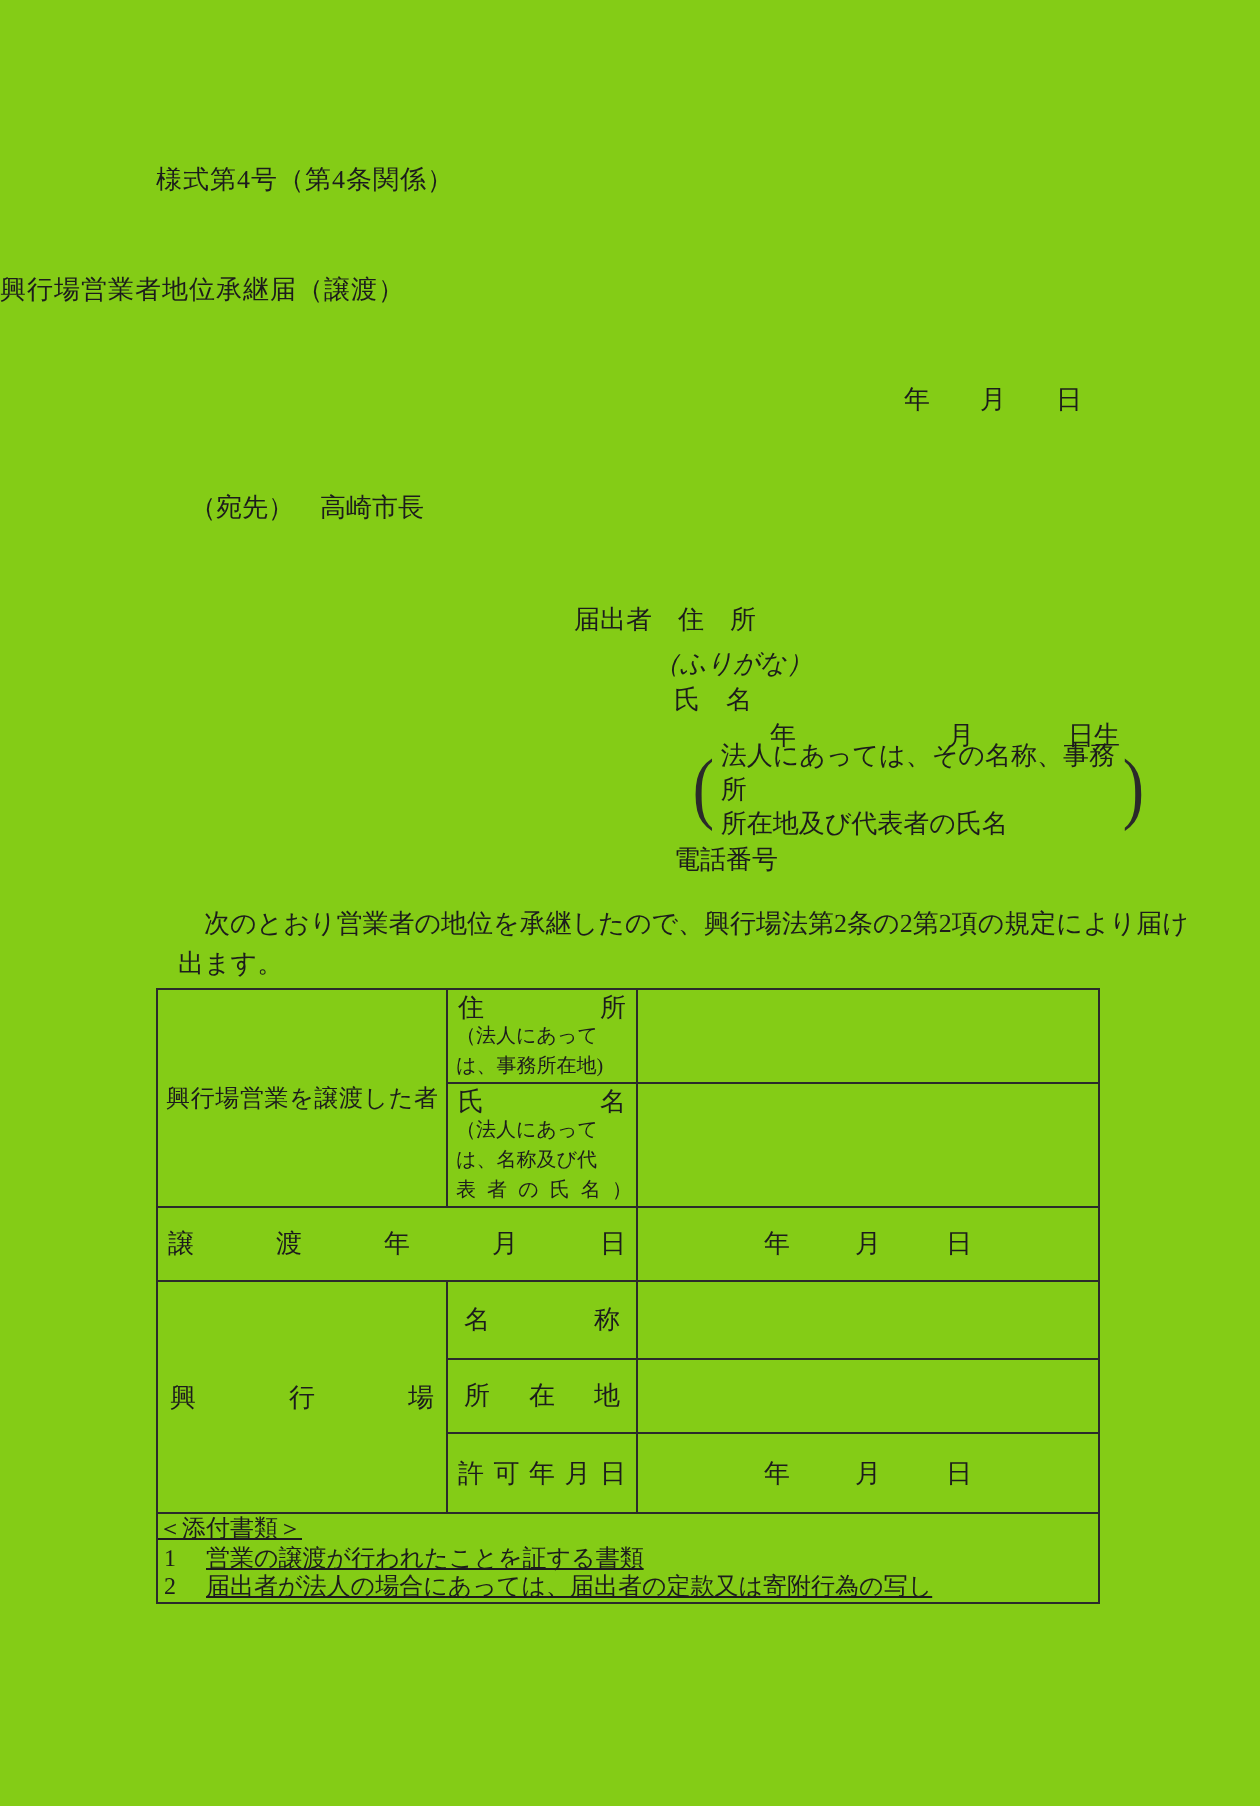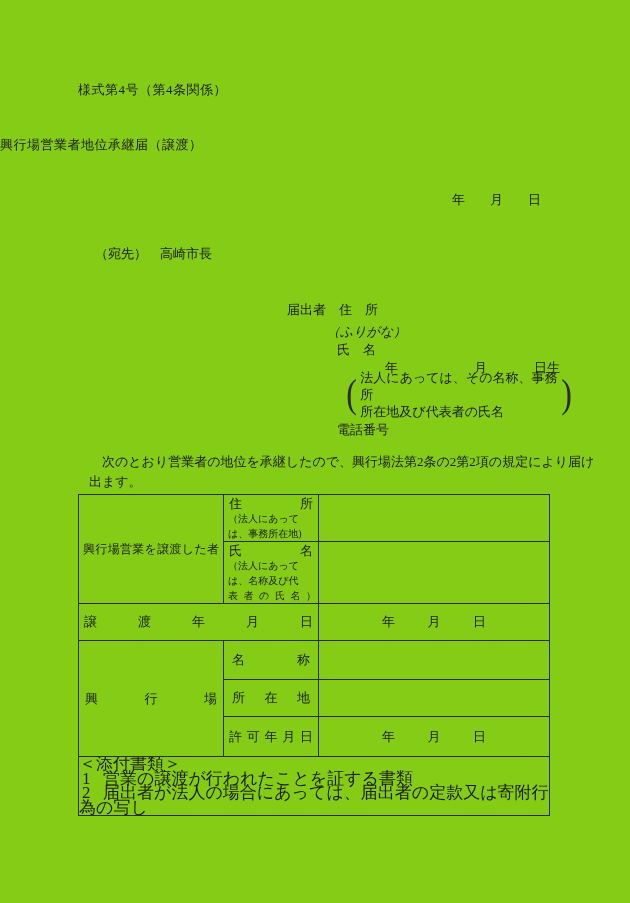--- a/index.html
+++ b/index.html
@@ -45,21 +45,21 @@
   .form-table td { border: 1px solid #2b2b2b; vertical-align: middle; overflow: hidden; padding: 0; }
   .form-table .top { vertical-align: top; }
   [data-spread] { display: flex; justify-content: space-between; }
   .sp5 { padding: 0 5px; }
   .sp8 { padding: 0 8px; }
   .cell-note { font-size: 10px; line-height: 15px; padding: 0 2px 0 4px; white-space: nowrap; }
   .cell-head { line-height: 15px; padding-top: 1px; }
   .transferor-label { font-size: 12px; padding: 0 4px; }
   .venue-label { padding: 0 6px; }
   .ymd { width: 104px; margin: 0 auto; display: flex; justify-content: space-between; }
-  .attach-cell { vertical-align: top; font-size: 17px; line-height: 14.6px; padding: 2px 4px 0 5px; }
+  .attach-cell { vertical-align: top; font-size: 12px; line-height: 14.6px; padding: 2px 4px 0 5px; text-decoration: underline; }
   .attach-item .no { display: inline-block; width: 24px; padding-left: 3px; }
 </style>
 </head>
 <body>
 
 <div class="page">
 
   <div class="abs form-number">様式第4号（第4条関係）</div>
 
   <div class="abs form-title">興行場営業者地位承継届（譲渡）</div>

